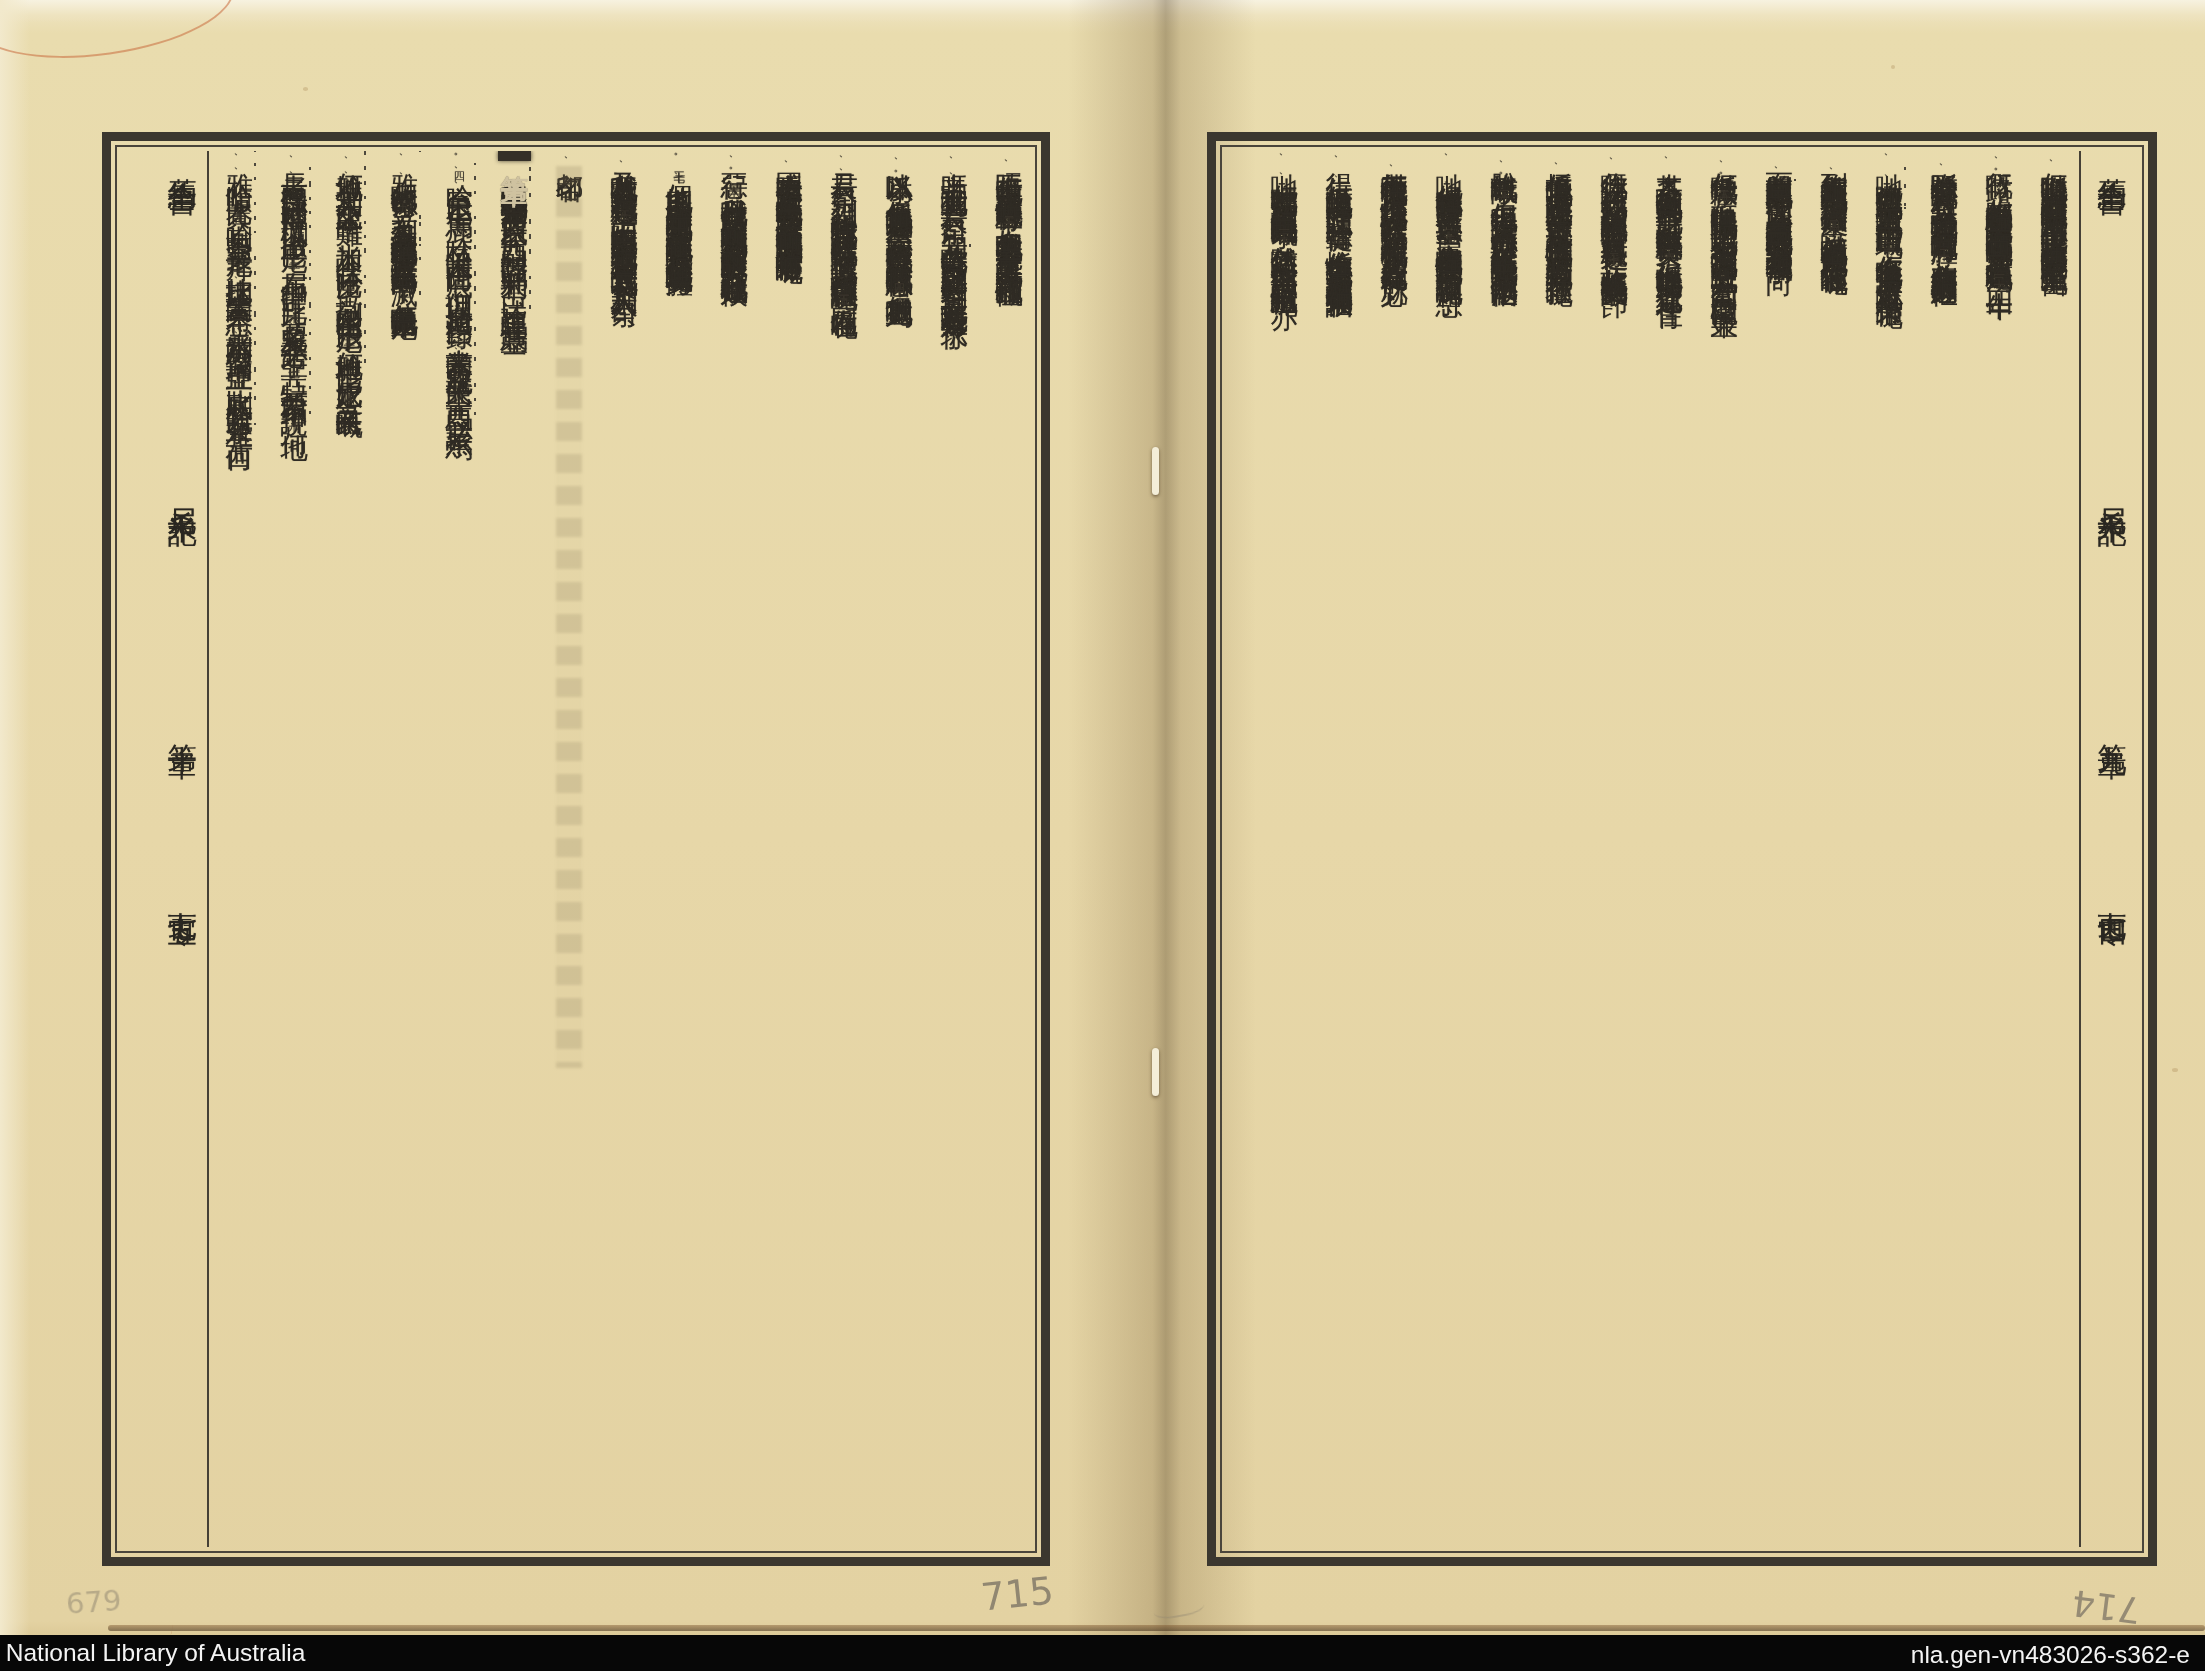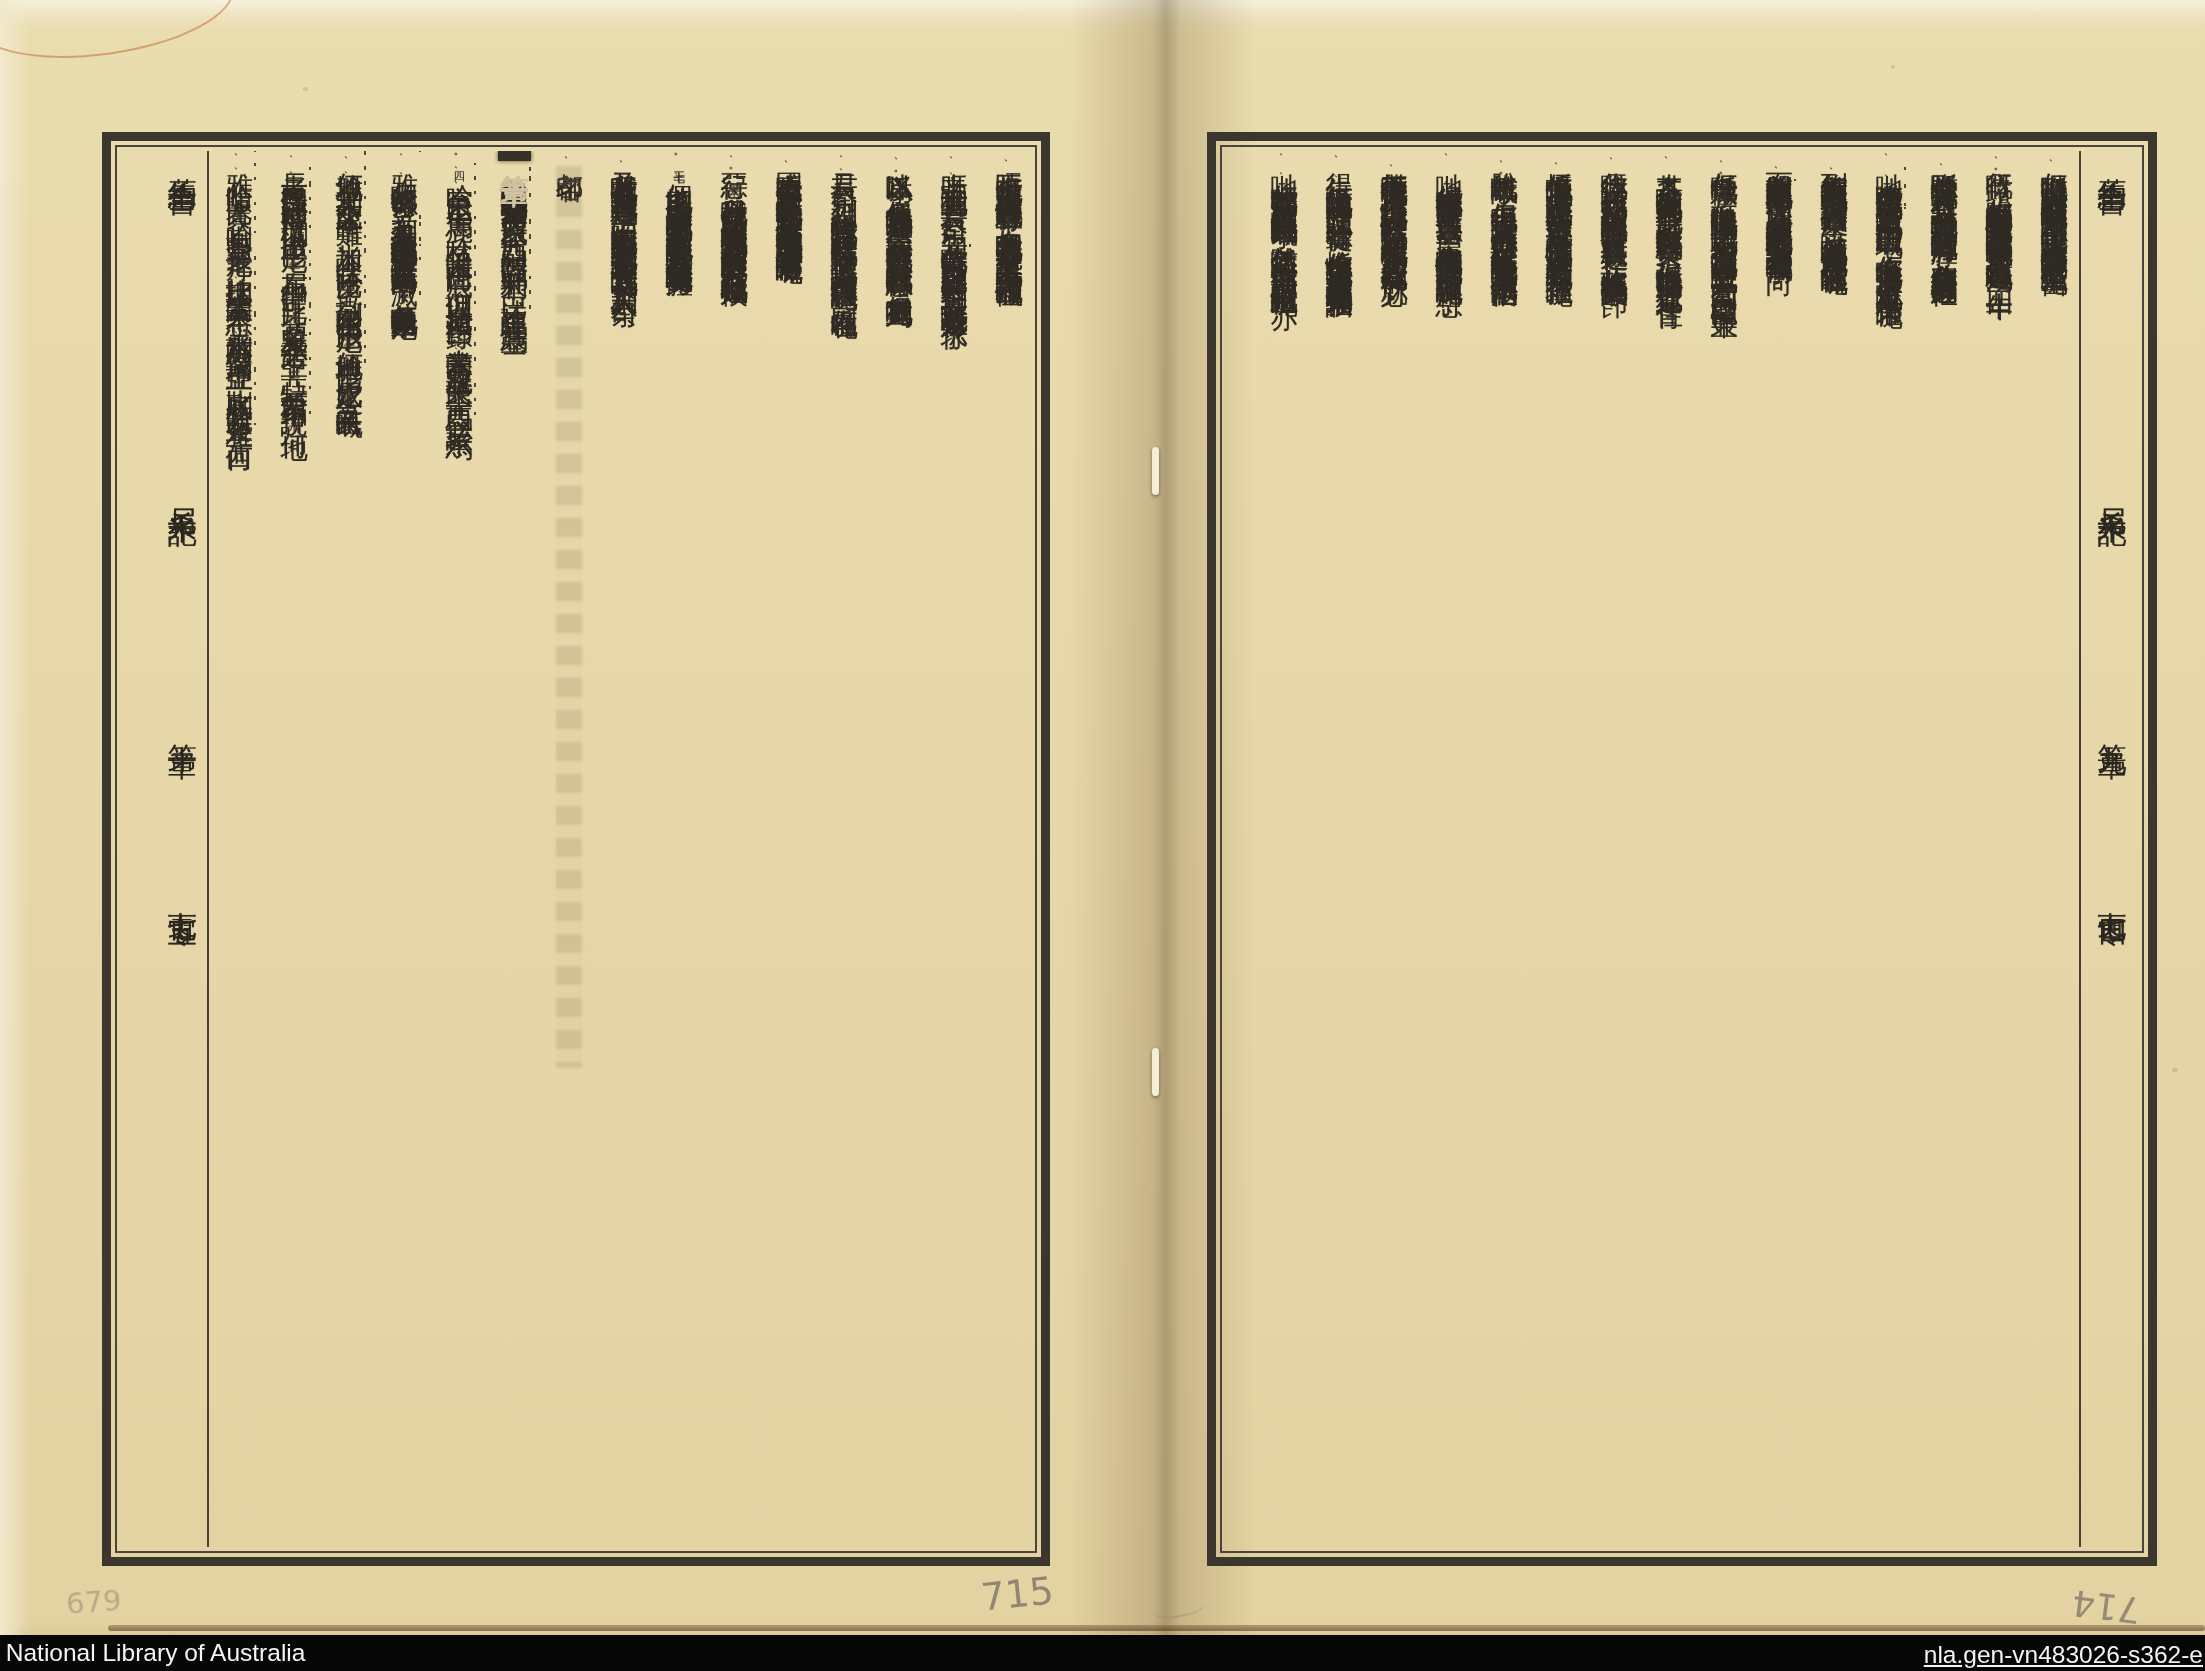--- a/index.html
+++ b/index.html
@@ -47,21 +47,21 @@
   .pencil{position:absolute;font-family:"DejaVu Sans",sans-serif;color:#837a69;}
   .hw-715{left:981px;top:1572px;font-size:38px;transform:rotate(-6deg);opacity:.85;}
   .hw-714{left:2072px;top:1586px;font-size:36px;transform:rotate(187deg);opacity:.8;}
   .hw-679{left:66px;top:1585px;font-size:29px;transform:rotate(-4deg);opacity:.45;filter:blur(0.7px);}
   .hw-squiggle{position:absolute;left:1153px;top:1596px;width:51px;height:19px;opacity:.35;
     border-bottom:2.9px solid #8a8170;border-radius:40%;transform:rotate(-10deg);filter:blur(0.7px);}
   
   .nla-bar{position:absolute;left:0;top:1635px;width:2205px;height:36px;background:#070707;
     color:#f4f4f4;font-family:"Liberation Sans",sans-serif;font-size:24.5px;}
   .nla-bar .left{position:absolute;left:5.8px;top:4.3px;}
-  .nla-bar .right{position:absolute;right:2px;top:5.8px;text-decoration:underline;}
+  .nla-bar .right{position:absolute;right:15px;top:5.8px;}
   
   .speck{position:absolute;border-radius:50%;background:rgba(150,110,60,.25);}
 </style>
 </head>
 <body>
 
 <div id="canvas">
   <div class="edge-top"></div>
   <div class="edge-left"></div>
   <div class="corner-red-tl"></div>

